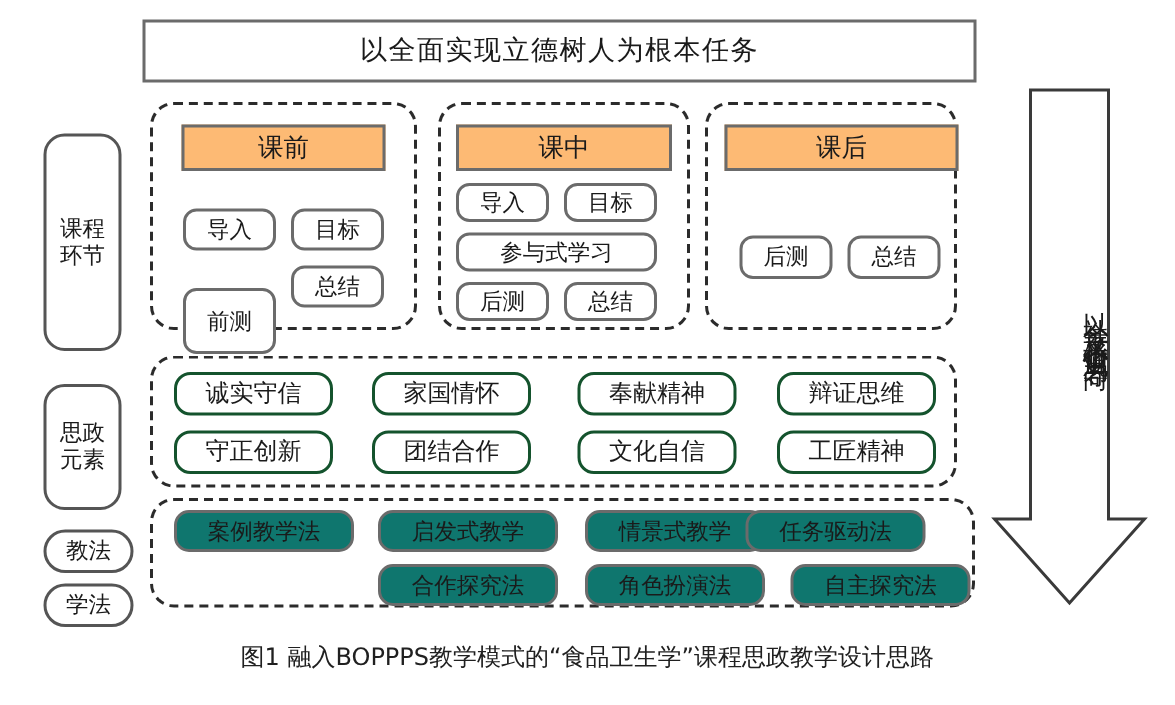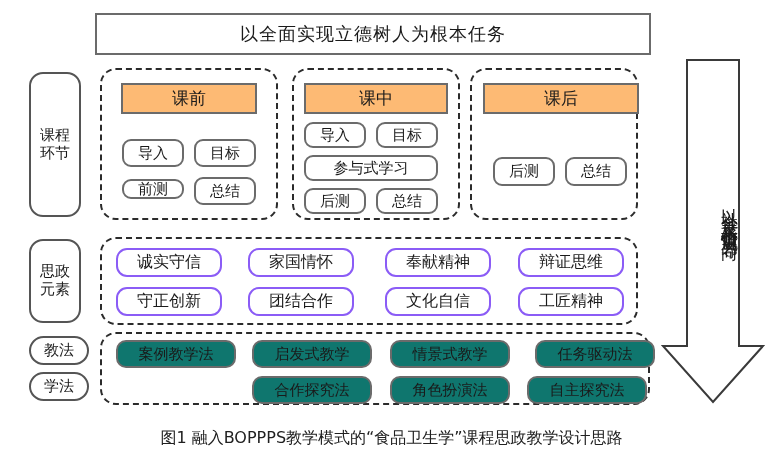--- a/index.html
+++ b/index.html
@@ -58,20 +58,21 @@
     box-sizing: border-box;
     border: 2px solid #555;
     border-radius: 14px;
     background: #fff;
     display: flex;
     align-items: center;
     justify-content: center;
     text-align: center;
     font-size: 15px;
     line-height: 1.18;
+    margin-top: 17px;
   }
   #rail-stage   { left: 29px; top: 72px;  width: 52px; height: 145px; }
   #rail-element { left: 29px; top: 239px; width: 52px; height: 84px;  }
   #rail-teach   { left: 29px; top: 336px; width: 60px; height: 29px; border-radius: 15px; }
   #rail-learn   { left: 29px; top: 372px; width: 60px; height: 29px; border-radius: 15px; }
 
   
   #stage-pre  { left: 100px; top: 68px; width: 178px; height: 152px; }
   #stage-mid  { left: 292px; top: 68px; width: 168px; height: 152px; }
   #stage-post { left: 470px; top: 68px; width: 168px; height: 152px; }
@@ -96,40 +97,40 @@
     border-radius: 9px;
     background: #fff;
     display: flex; align-items: center; justify-content: center;
     font-size: 15px;
     white-space: nowrap;
   }
 
   
   #pre-c0 { left: 122px; top: 139px; width: 62px; height: 28px; }
   #pre-c1 { left: 194px; top: 139px; width: 62px; height: 28px; }
-  #pre-c2 { left: 122px; top: 179px; width: 62px; height: 20px; }
+  #pre-c2 { left: 122px; top: 192px; width: 62px; height: 44px; }
   #pre-c3 { left: 194px; top: 177px; width: 62px; height: 28px; }
 
   
   #mid-c0 { left: 304px; top: 122px; width: 62px; height: 26px; }
   #mid-c1 { left: 376px; top: 122px; width: 62px; height: 26px; }
   #mid-c2 { left: 304px; top: 155px; width: 134px; height: 26px; }
   #mid-c3 { left: 304px; top: 188px; width: 62px; height: 26px; }
   #mid-c4 { left: 376px; top: 188px; width: 62px; height: 26px; }
 
   
   #post-c0 { left: 493px; top: 157px; width: 62px; height: 29px; }
   #post-c1 { left: 565px; top: 157px; width: 62px; height: 29px; }
 
   
   #ideology-group { left: 100px; top: 237px; width: 538px; height: 88px; }
   .ideo-chip {
     position: absolute;
     box-sizing: border-box;
-    border: 2px solid #8b5cf6;
+    border: 2px solid #14532d;
     border-radius: 11px;
     background: #fff;
     display: flex; align-items: center; justify-content: center;
     font-size: 16px;
     white-space: nowrap;
     width: 106px; height: 29px;
   }
 
   
   #method-group { left: 100px; top: 332px; width: 550px; height: 73px; }
@@ -229,21 +230,21 @@
   <div class="ideo-chip" style="left:518px; top:248px;">辩证思维</div>
   <div class="ideo-chip" style="left:116px; top:287px;">守正创新</div>
   <div class="ideo-chip" style="left:248px; top:287px;">团结合作</div>
   <div class="ideo-chip" style="left:385px; top:287px;">文化自信</div>
   <div class="ideo-chip" style="left:518px; top:287px;">工匠精神</div>
 
   <div class="dashed-box" id="method-group"></div>
   <div class="method-chip" style="left:116px; top:340px;">案例教学法</div>
   <div class="method-chip" style="left:252px; top:340px;">启发式教学</div>
   <div class="method-chip" style="left:390px; top:340px;">情景式教学</div>
-  <div class="method-chip" style="left:535px; top:340px;">任务驱动法</div>
+  <div class="method-chip" style="left:497px; top:340px;">任务驱动法</div>
   <div class="method-chip" style="left:252px; top:376px;">合作探究法</div>
   <div class="method-chip" style="left:390px; top:376px;">角色扮演法</div>
   <div class="method-chip" style="left:527px; top:376px;">自主探究法</div>
 
   <div id="arrow-wrap">
     <svg id="arrow-svg" width="110" height="348" viewBox="0 0 110 348">
       <polygon points="29,2 81,2 81,288 105,288 55,344 5,288 29,288" fill="#ffffff" stroke="#3a3a3a" stroke-width="2" stroke-linejoin="miter"></polygon>
     </svg>
     <div id="arrow-text">以社会主义核心价值观为导向</div>
   </div>

